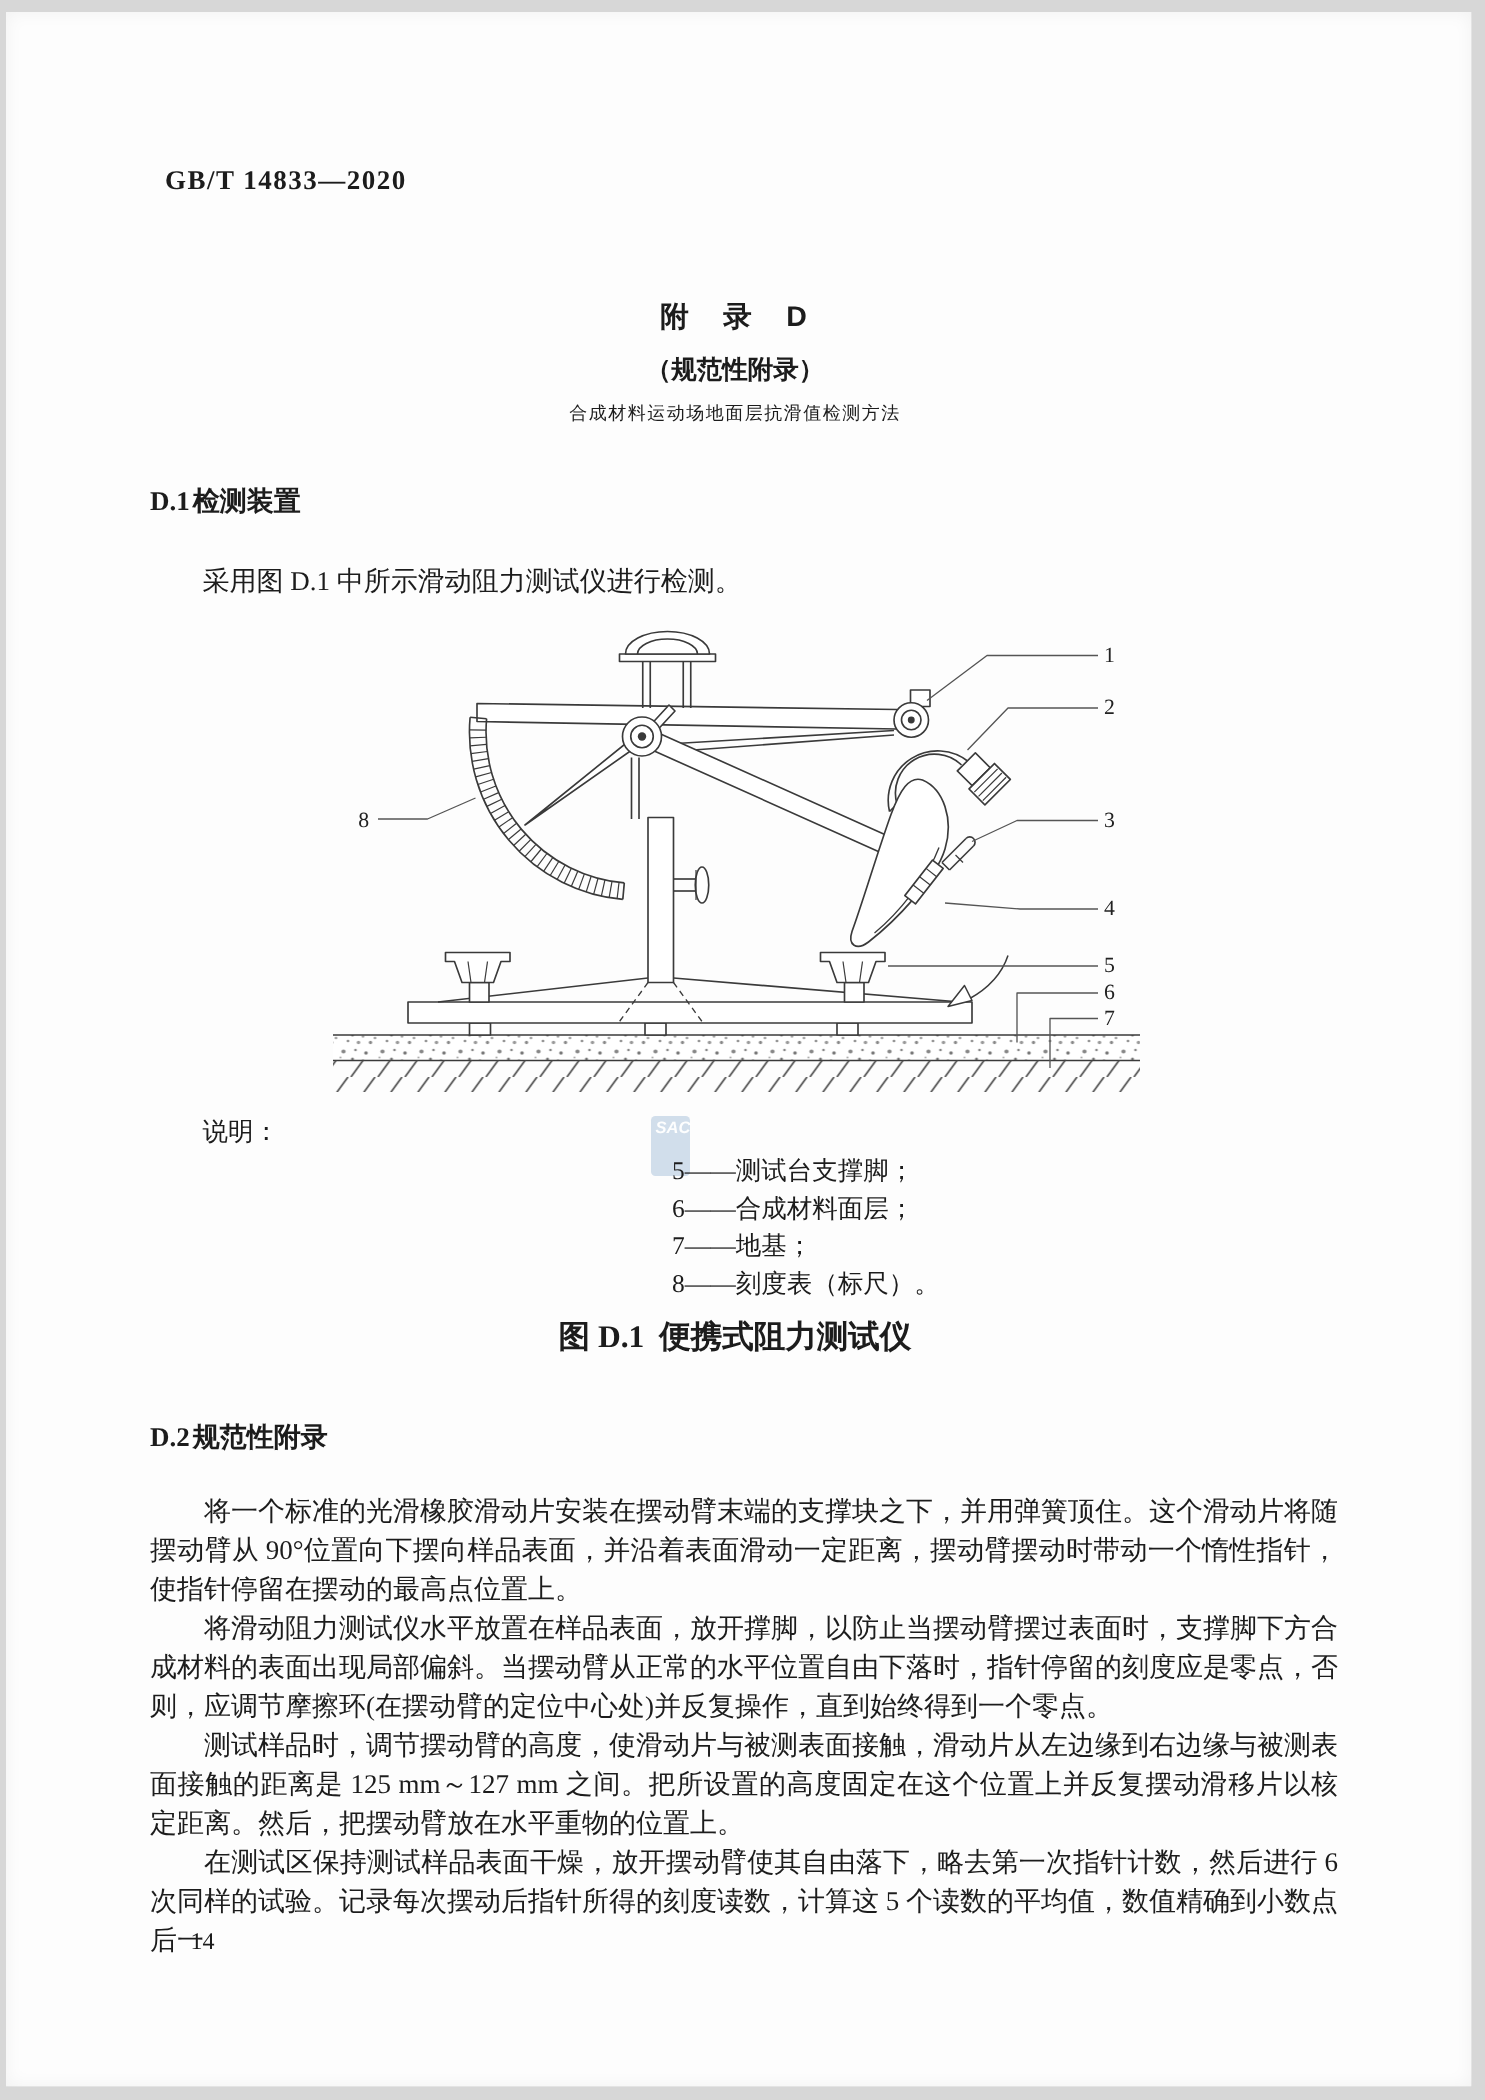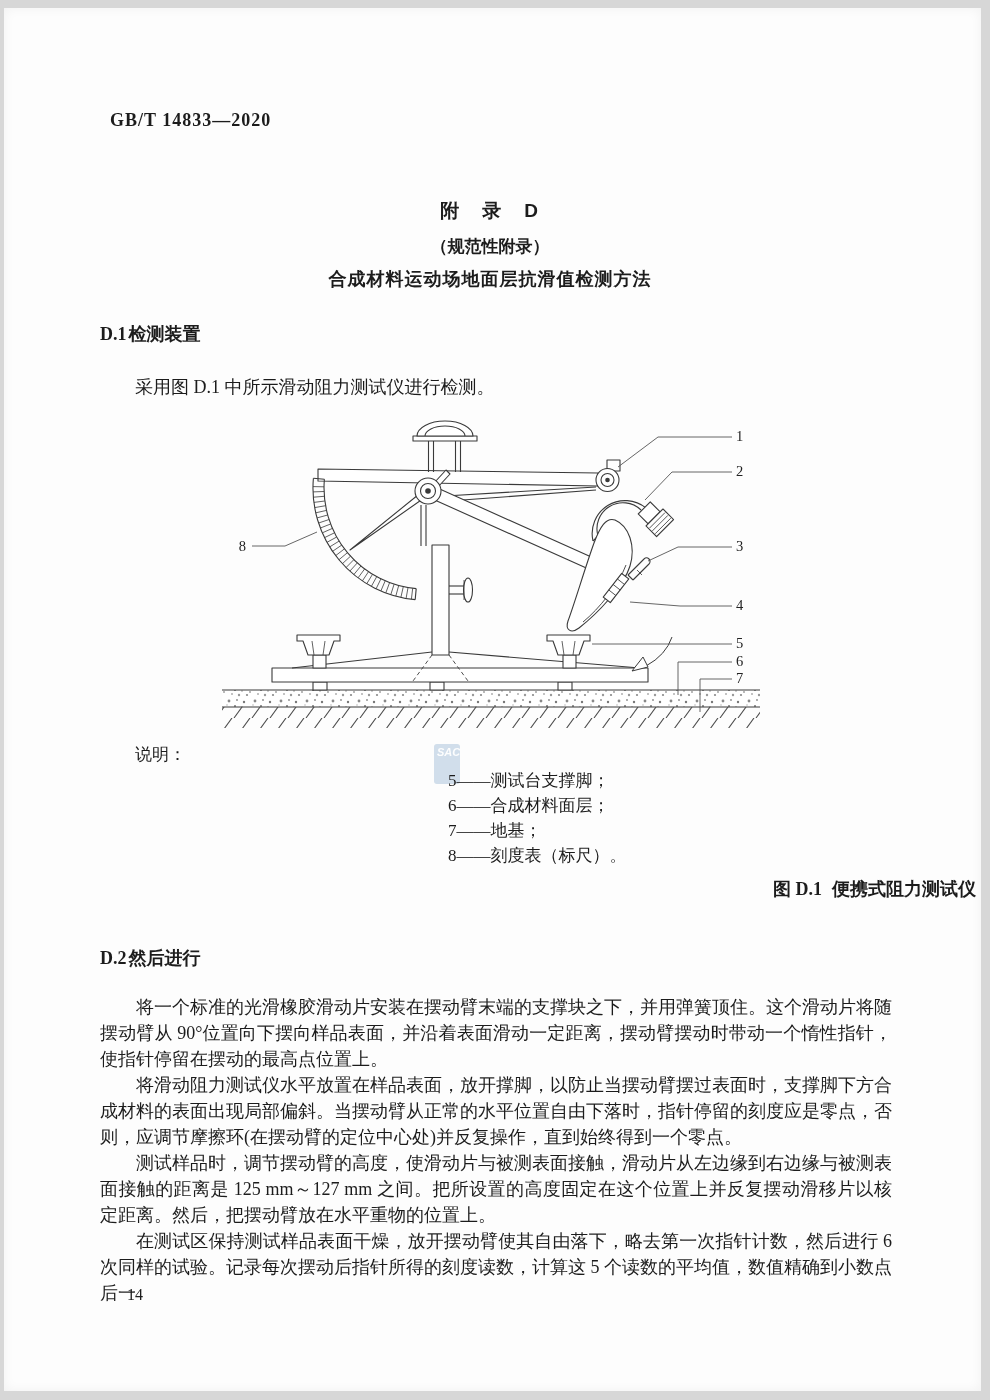--- a/index.html
+++ b/index.html
@@ -4,36 +4,36 @@
 <style>
   html,body{margin:0;padding:0;width:990px;height:1400px;background:#d7d7d7;overflow:hidden;}
   #scan{position:absolute;left:4px;top:8px;right:9px;bottom:9px;background:#fdfdfd;
         box-shadow:inset 0 0 12px rgba(0,0,0,0.05);font-family:"Liberation Serif",serif;color:#1c1c1c;}
   .abs{position:absolute;}
   .doc-code{left:106px;top:102px;font-size:18px;font-weight:bold;letter-spacing:1px;
             font-family:"Liberation Serif",serif;}
   .title-block{left:0;top:190px;width:972px;text-align:center;font-family:"Liberation Sans",sans-serif;}
   .title-l1{font-size:19px;font-weight:bold;letter-spacing:2px;}
   .title-l2{font-size:17px;font-weight:bold;margin-top:11px;font-family:Liberation Serif, serif;}
-  .title-l3{font-size:18px;font-weight:bold;margin-top:9px;letter-spacing:1px;}
+  .title-l3{font-size:12px;font-weight:normal;margin-top:9px;letter-spacing:1px;}
   .sec-head{font-size:18px;font-weight:bold;font-family:"Liberation Sans",sans-serif;}
   .sec-num{font-family:"Liberation Serif",serif;margin-right:2px;font-weight:bold;}
   .d1-head{left:96px;top:314px;}
   .d1-intro{left:131px;top:367px;font-size:18px;}
   .figure-wrap{left:211px;top:402px;width:550px;height:322px;}
   .watermark{left:430px;top:736px;width:26px;height:40px;background:rgba(124,162,198,0.34);
              border-radius:3px;font-family:"Liberation Sans",sans-serif;font-style:italic;
              font-weight:bold;font-size:11px;color:rgba(255,255,255,0.95);padding:2px 0 0 3px;
              box-sizing:border-box;}
   .legend-label{left:131px;top:735px;font-size:17px;}
   .legend-col{font-size:17px;line-height:25px;}
   .legend-col div{height:25px;}
   .legend-left{left:131px;top:760px;}
   .legend-right{left:444px;top:760px;}
-  .fig-caption{left:0;top:869px;width:972px;text-align:right;font-size:18px;font-weight:bold;
+  .fig-caption{left:0;top:869px;width:972px;text-align:center;font-size:21px;font-weight:bold;
                font-family:"Liberation Sans",sans-serif;}
   .fig-caption .num{font-family:"Liberation Serif",serif;margin-right:10px;}
   .d2-head{left:96px;top:938px;}
   .body-block{left:96px;top:986px;width:792px;font-size:18px;line-height:26px;text-align:justify;}
   .body-block p{margin:0;text-indent:2em;}
   .page-num{left:123px;top:1278px;font-size:16px;}
   svg text{font-family:"Liberation Serif",serif;font-size:14.5px;fill:#222;}
 </style>
 </head>
 <body>
@@ -264,21 +264,21 @@
     <div>6——合成材料面层；</div>
     <div>7——地基；</div>
     <div>8——刻度表（标尺）。</div>
   </div>
 
   <div class="abs fig-caption">
     <span class="num">图 D.1</span><span>便携式阻力测试仪</span>
   </div>
 
   <div class="abs sec-head d2-head">
-    <span class="sec-num">D.2</span><span>然后进行</span>
+    <span class="sec-num">D.2</span><span>规范性附录</span>
   </div>
 
   <div class="abs body-block">
     <p>将一个标准的光滑橡胶滑动片安装在摆动臂末端的支撑块之下，并用弹簧顶住。这个滑动片将随摆动臂从 90°位置向下摆向样品表面，并沿着表面滑动一定距离，摆动臂摆动时带动一个惰性指针，使指针停留在摆动的最高点位置上。</p>
     <p>将滑动阻力测试仪水平放置在样品表面，放开撑脚，以防止当摆动臂摆过表面时，支撑脚下方合成材料的表面出现局部偏斜。当摆动臂从正常的水平位置自由下落时，指针停留的刻度应是零点，否则，应调节摩擦环(在摆动臂的定位中心处)并反复操作，直到始终得到一个零点。</p>
     <p>测试样品时，调节摆动臂的高度，使滑动片与被测表面接触，滑动片从左边缘到右边缘与被测表面接触的距离是 125 mm～127 mm 之间。把所设置的高度固定在这个位置上并反复摆动滑移片以核定距离。然后，把摆动臂放在水平重物的位置上。</p>
     <p>在测试区保持测试样品表面干燥，放开摆动臂使其自由落下，略去第一次指针计数，然后进行 6 次同样的试验。记录每次摆动后指针所得的刻度读数，计算这 5 个读数的平均值，数值精确到小数点后一</p>
   </div>
 
   <div class="abs page-num">14</div>

